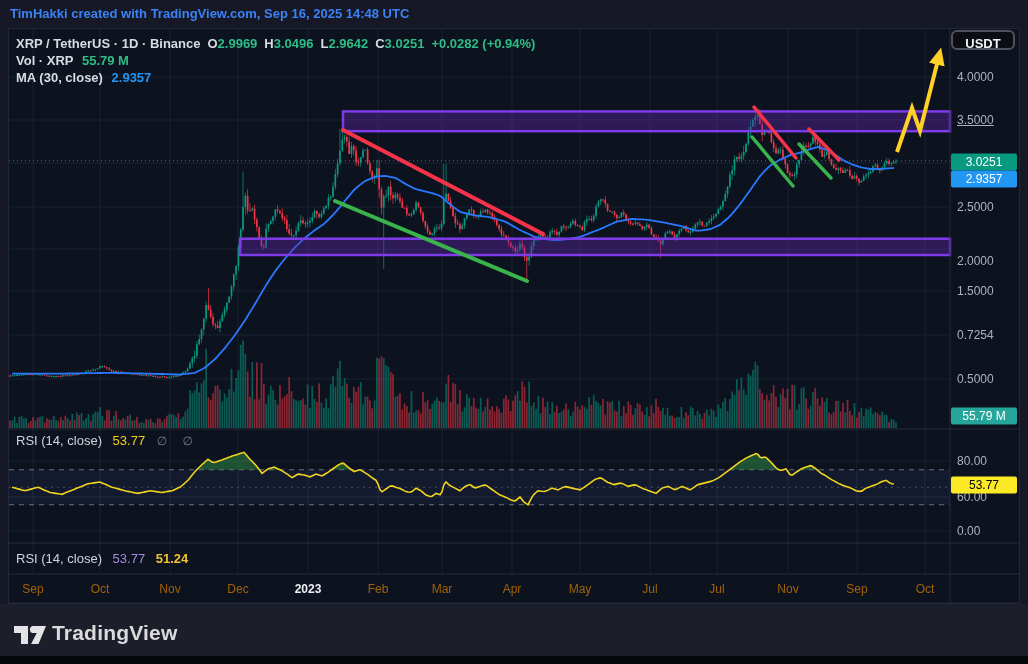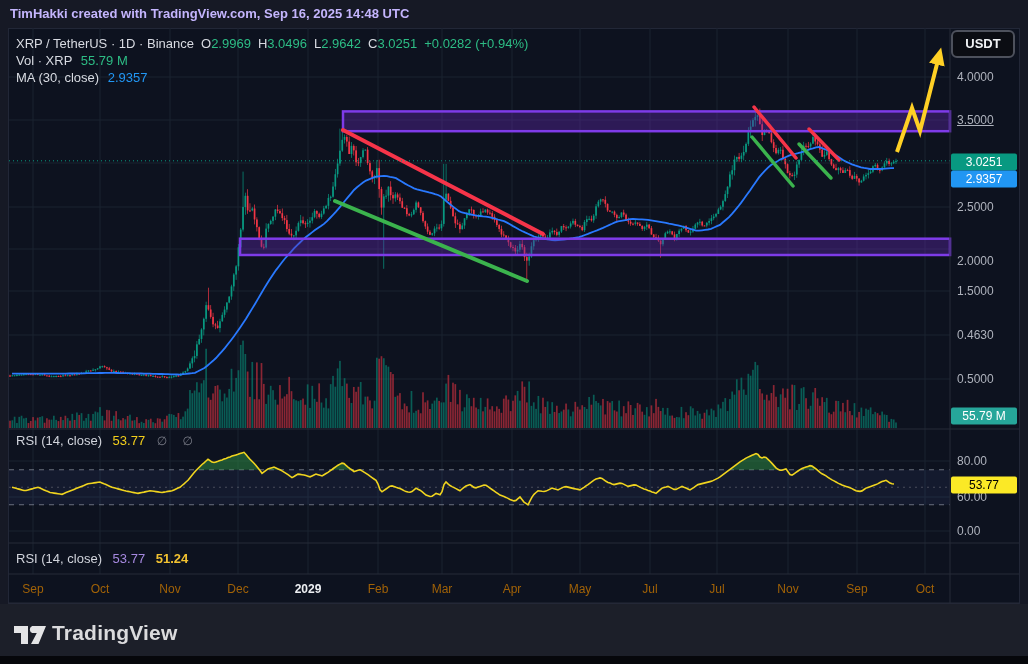--- a/index.html
+++ b/index.html
@@ -4,39 +4,39 @@
 <style>
   * { margin:0; padding:0; box-sizing:border-box; }
   html,body { width:1028px; height:664px; }
   body {
     position:relative; background:#161925; overflow:hidden;
     font-family:"Liberation Sans", sans-serif; color:#D1D4DC;
     -webkit-font-smoothing:antialiased;
   }
   .abs { position:absolute; }
   #top-strip { left:0; top:0; width:1028px; height:28px; background:#161925; }
-  #page-title { left:10px; top:6px; font-size:13px; font-weight:bold; color:#c4b5fd; white-space:nowrap; }
+  #page-title { left:10px; top:6px; font-size:13px; font-weight:bold; color:#3b82f6; white-space:nowrap; }
   #chart-bg { left:8px; top:28px; width:1012px; height:576px; background:#0D121F; border:1px solid #222737; }
   #chart-svg { left:0; top:0; width:1028px; height:664px; z-index:2; }
   .overlay { z-index:3; }
-  .legend-row { left:16px; font-size:13px; white-space:nowrap; z-index:3; position:absolute; color:#D8DBE2; }
+  .legend-row { left:16px; font-size:13px; white-space:nowrap; z-index:3; position:absolute; color:#D8DBE2;font-weight:bold; }
   #legend-row-1 { top:36px; }
   #legend-row-2 { top:53px; }
   #legend-row-3 { top:70px; }
   .val-green { color:#2DBD85; }
   .val-blue  { color:#2196F3; }
   .val-yellow{ color:#F2CE1B; }
   .val-purple{ color:#A689E0; }
   .val-gold  { color:#F2C231; font-weight:bold; }
   .ohlc-part { margin-left:7px; }
   .eye-icons { color:#787B86; font-size:12px; margin-left:8px; letter-spacing:6px; }
   #rsi-legend-1 { left:16px; top:433px; font-size:13px; position:absolute; z-index:3; white-space:nowrap; }
   #rsi-legend-2 { left:16px; top:551px; font-size:13px; position:absolute; z-index:3; white-space:nowrap;text-align:right; }
   #currency-button {
-    left:951px; top:30px; width:64px; height:28px; z-index:4;
+    left:951px; top:30px; width:64px; height:20px; z-index:4;
     background:#0B0D13; border:2px solid #4D515C; border-radius:6px;
     color:#F0F2F5; font-size:13px; font-weight:bold; text-align:center; line-height:24px;
     cursor:pointer;
   }
   .axis-label { position:absolute; left:957px; transform:translateY(-50%); font-size:12px; color:#AEB2BC; z-index:3; white-space:nowrap; }
   .badge { position:absolute; left:951px; width:66px; height:17px; transform:translateY(-50%); z-index:4;
            font-size:12px; text-align:center; line-height:17px; border-radius:2px; color:#fff; }
   .time-label { position:absolute; top:582px; transform:translateX(-50%); font-size:12px; color:#a16207; z-index:3; }
   .time-label.bold { color:#EDEFF2; font-weight:bold; }
   #time-axis-hit { left:8px; top:575px; width:942px; height:28px; z-index:5; }
@@ -1309,34 +1309,34 @@
   <circle cx="21.5" cy="10.5" r="3.6" fill="#E4E4E6"></circle>
   <path d="M20 7 L34 7 L26.5 25 L19 25 L24.8 14 L20 14 Z" fill="#E4E4E6"></path>
 </svg>
 <div class="abs" id="brand-name">TradingView</div>
 
 <div class="axis-label" style="top: 77px;">4.0000</div>
 <div class="axis-label" style="top: 120px; text-decoration: underline;">3.5000</div>
 <div class="axis-label" style="top: 207px;">2.5000</div>
 <div class="axis-label" style="top: 249px; margin-top: 12px;">2.0000</div>
 <div class="axis-label" style="top: 291px;">1.5000</div>
-<div class="axis-label" style="top: 335px;">0.4630</div>
+<div class="axis-label" style="top: 335px;">0.7254</div>
 <div class="axis-label" style="top: 379px;">0.5000</div>
 <div class="axis-label" style="top: 461px;">80.00</div>
 <div class="axis-label" style="top: 497px;">60.00</div>
 <div class="axis-label" style="top: 531px;">0.00</div>
 <div class="badge" style="top: 162px; background: rgb(8, 153, 129); color: rgb(255, 255, 255);">3.0251</div>
 <div class="badge" style="top: 179px; background: rgb(33, 150, 243); color: rgb(255, 255, 255);">2.9357</div>
 <div class="badge" style="top: 416px; background: rgb(38, 166, 154); color: rgb(255, 255, 255);">55.79 M</div>
 <div class="badge" style="top: 485px; background: rgb(251, 233, 38); color: rgb(0, 0, 0);">53.77</div>
 <div class="time-label" style="left: 33px;">Sep</div>
 <div class="time-label" style="left: 100px;">Oct</div>
 <div class="time-label" style="left: 170px;">Nov</div>
 <div class="time-label" style="left: 238px;">Dec</div>
-<div class="time-label bold" style="left: 308px;">2029</div>
+<div class="time-label bold" style="left: 308px;">2023</div>
 <div class="time-label" style="left: 378px;">Feb</div>
 <div class="time-label" style="left: 442px;">Mar</div>
 <div class="time-label" style="left: 512px;">Apr</div>
 <div class="time-label" style="left: 580px;">May</div>
 <div class="time-label" style="left: 650px;">Jul</div>
 <div class="time-label" style="left: 717px;">Jul</div>
 <div class="time-label" style="left: 788px;">Nov</div>
 <div class="time-label" style="left: 857px;">Sep</div>
 <div class="time-label" style="left: 925px;">Oct</div>
 

